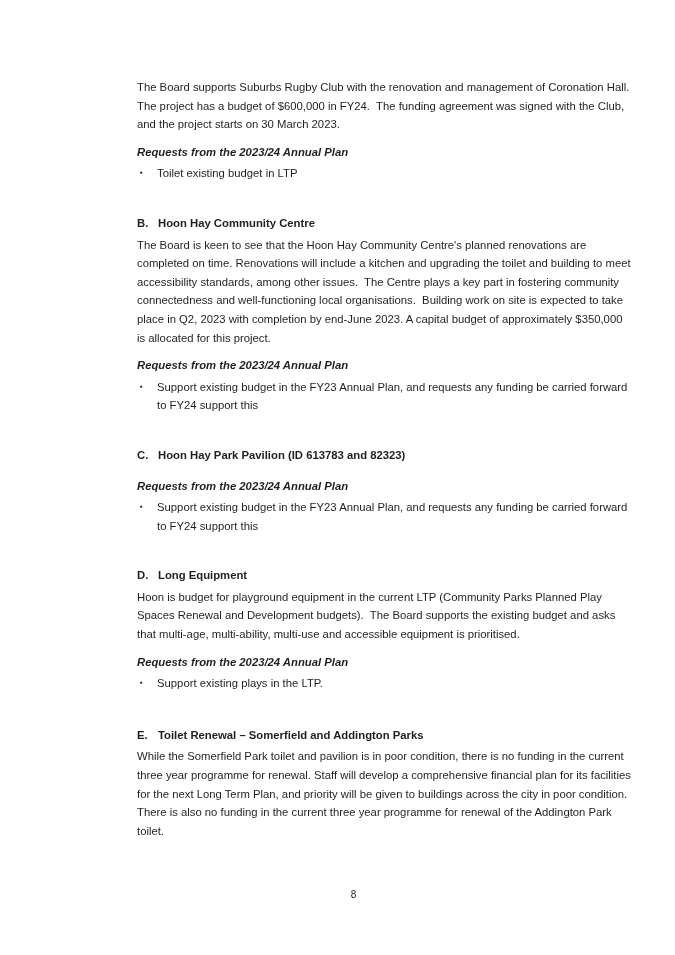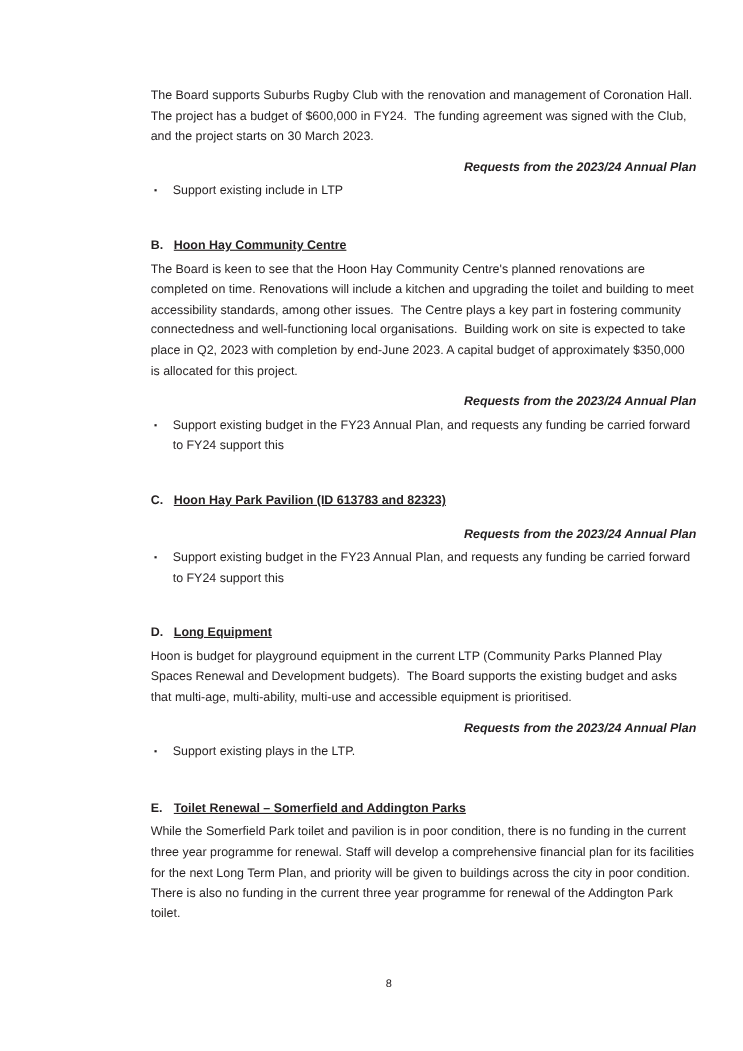--- a/index.html
+++ b/index.html
@@ -45,29 +45,27 @@
     display: flex;
     align-items: baseline;
   }
   .heading .letter {
     display: inline-block;
     min-width: 21px;
     flex: 0 0 auto;
   }
   .heading .title {
     flex: 1 1 auto;
-    text-decoration: underline;
   }
   .req-head {
     font-size: 11.3px;
     font-weight: bold;
     font-style: italic;
     line-height: 18.6px;
     color: #231f20;
-    text-align: right;
   }
   ul.bullets {
     margin: 0;
     padding: 0;
     list-style: none;
   }
   ul.bullets li {
     position: relative;
     padding-left: 20px;
     font-size: 11.3px;
@@ -106,21 +104,21 @@
 <div class="page">
   <div class="content">
 
     <p class="body-text">The Board supports Suburbs Rugby Club with the renovation and management of Coronation Hall.  The project has a budget of $600,000 in FY24.  The funding agreement was signed with the Club, and the project starts on 30 March 2023.</p>
     <div class="gap-para"></div>
     <div class="req-head">Requests from the 2023/24 Annual Plan</div>
     <div class="gap-sm"></div>
     <ul class="bullets">
       <li>
         <span class="bullet-glyph">▪</span>
-        <span class="bullet-text">Support existing include in LTP</span>
+        <span class="bullet-text">Toilet existing budget in LTP</span>
       </li>
     </ul>
 
     <div class="gap-section"></div>
 
     <div class="heading">
       <span class="letter">B.</span>
       <span class="title">Hoon Hay Community Centre</span>
     </div>
     <div class="gap-sm"></div>

